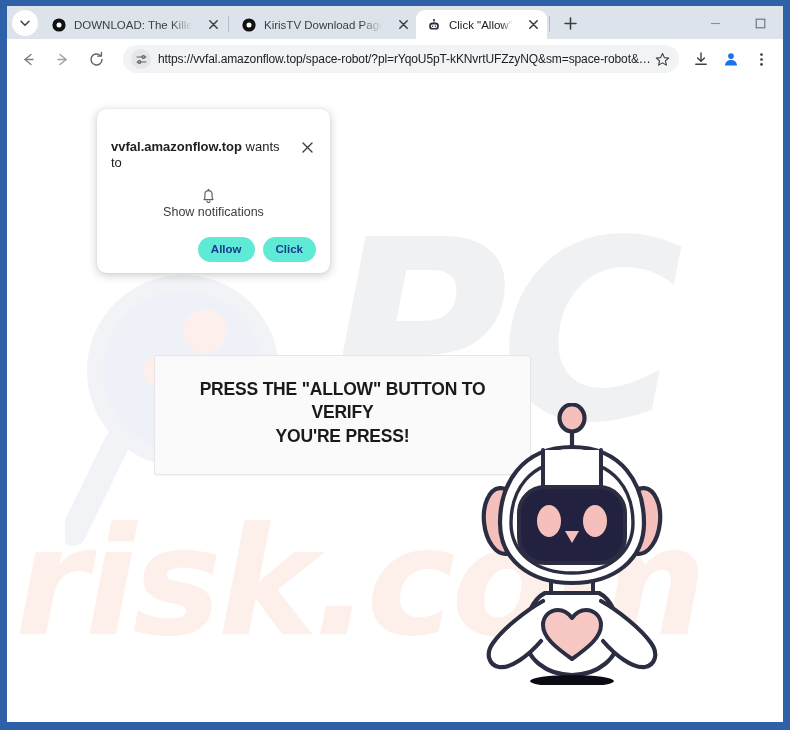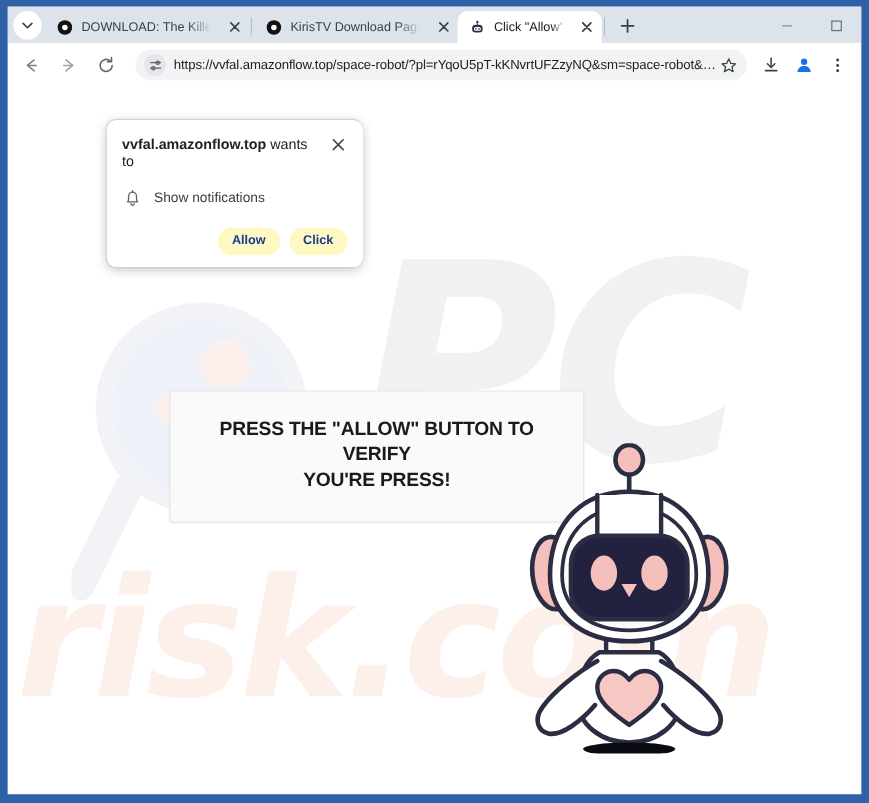--- a/index.html
+++ b/index.html
@@ -260,39 +260,41 @@
     background: #ffffff;
     border-radius: 9px;
     box-shadow: 0 2px 10px rgba(0,0,0,0.22), 0 0 1px rgba(0,0,0,0.14);
     padding: 14px 14px 11px 14px;
     z-index: 40;
   }
   .perm-head {
     display: flex;
     align-items: flex-start;
     justify-content: flex-end;
+    margin-top: 16px;
   }
   .perm-title {
     font-size: 13px;
     color: #202124;
     line-height: 1.25;
     padding-right: 6px;
   }
   .perm-title b { font-weight: bold; }
   .perm-close {
     width: 18px; height: 18px;
     flex: 0 0 18px;
     display: flex; align-items: center; justify-content: center;
     cursor: pointer;
     margin-top: -1px;
   }
   .perm-row {
     display: flex;
     align-items: center;
     margin-top: 15px;
+    flex-direction: column;
   }
   .perm-bell {
     width: 18px; height: 18px;
     flex: 0 0 18px;
     margin-right: 11px;
     display: flex; align-items: center; justify-content: center;
   }
   .perm-row-label {
     font-size: 12.5px;
     color: #3c4043;
@@ -300,21 +302,21 @@
   .perm-actions {
     display: flex;
     justify-content: flex-end;
     gap: 8px;
     margin-top: 18px;
   }
   .perm-btn {
     min-width: 46px;
     height: 25px;
     border-radius: 13px;
-    background: #fef9c3;
+    background: #5eead4;
     color: #1b3a8f;
     font-size: 11.5px;
     font-weight: bold;
     border: none;
     padding: 0 13px;
     cursor: pointer;
     font-family: "Liberation Sans", sans-serif;
   }
 </style>
 </head>

